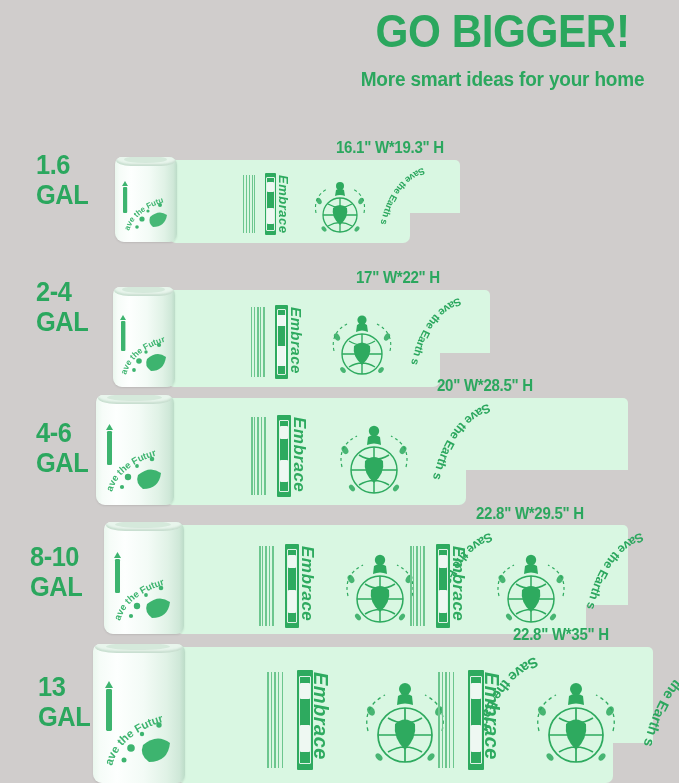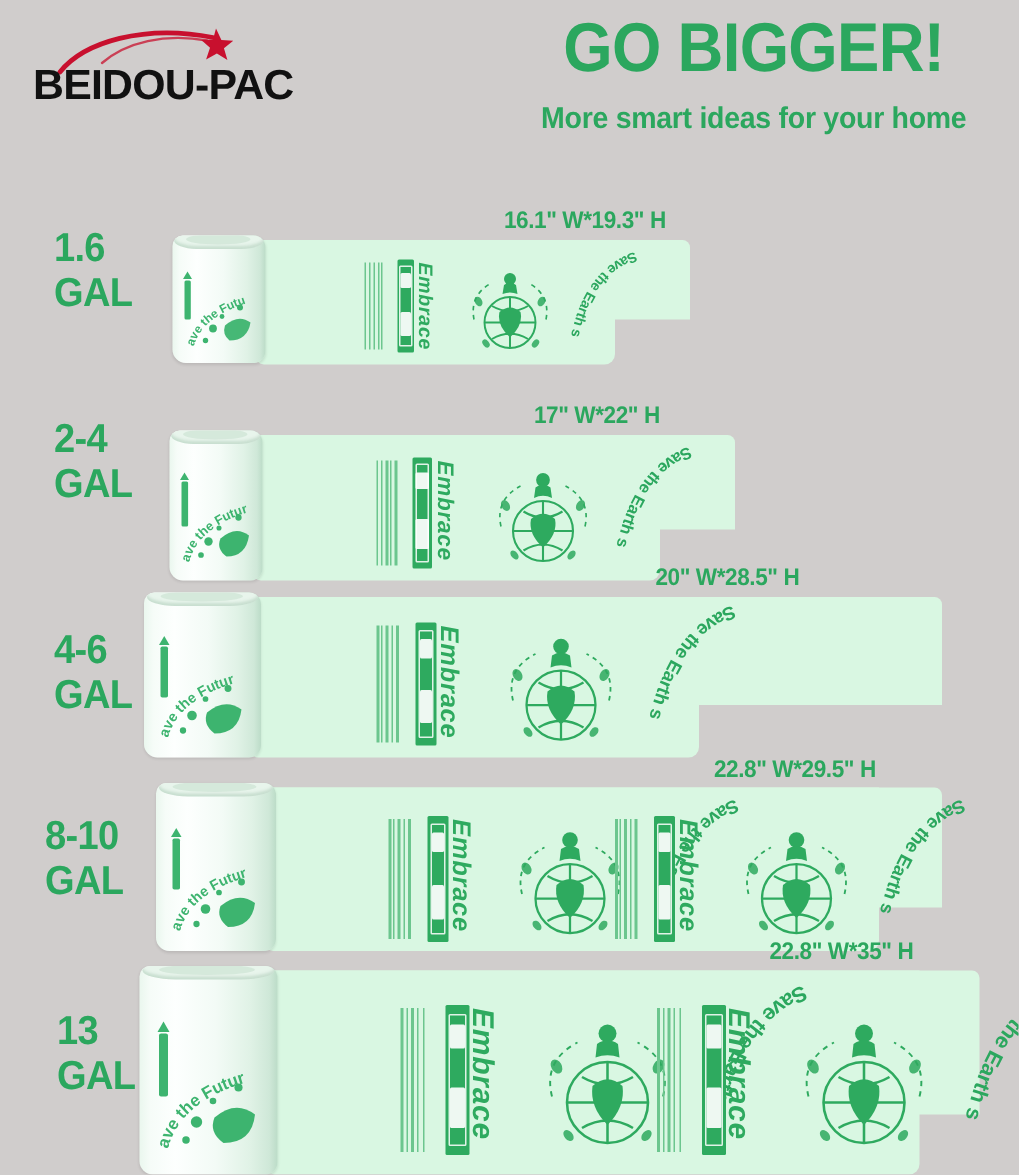--- a/index.html
+++ b/index.html
@@ -136,28 +136,20 @@
 
   .globe{ position:absolute; }
 
   .rollart{ position:absolute; }
 </style>
 </head>
 <body>
 
 <div id="page">
 
-  <div class="logo-wrap">
-    <svg class="logo-swoosh" viewBox="0 0 150 32">
-      <path d="M2 30 C 18 10, 58 -2, 104 7" stroke="#c8102e" stroke-width="3.2" fill="none" stroke-linecap="round"></path>
-      <path d="M30 24 C 46 10, 72 4, 100 9" stroke="#c8102e" stroke-width="1.6" fill="none" stroke-linecap="round" opacity="0.75"></path>
-      <path d="M106 1 L109.6 8.6 L117.5 9.2 L111.3 14.1 L113.6 22 L106.6 17.6 L99.4 21.6 L102 13.9 L96.2 8.6 L104 8.4 Z" fill="#c8102e"></path>
-    </svg>
-    <div class="logo-text">BEIDOU-PAC</div>
-  </div>
 
   <div class="headline">GO BIGGER!</div>
   <div class="subhead">More smart ideas for your home</div>
 
   <div class="row">
     <div class="gal" style="left:36px; top:150px;">
       <span class="u">1.6</span>
       <span class="u">GAL</span>
     </div>
     <div class="dim" style="left:336px; top:139px;">16.1" W*19.3" H</div>

